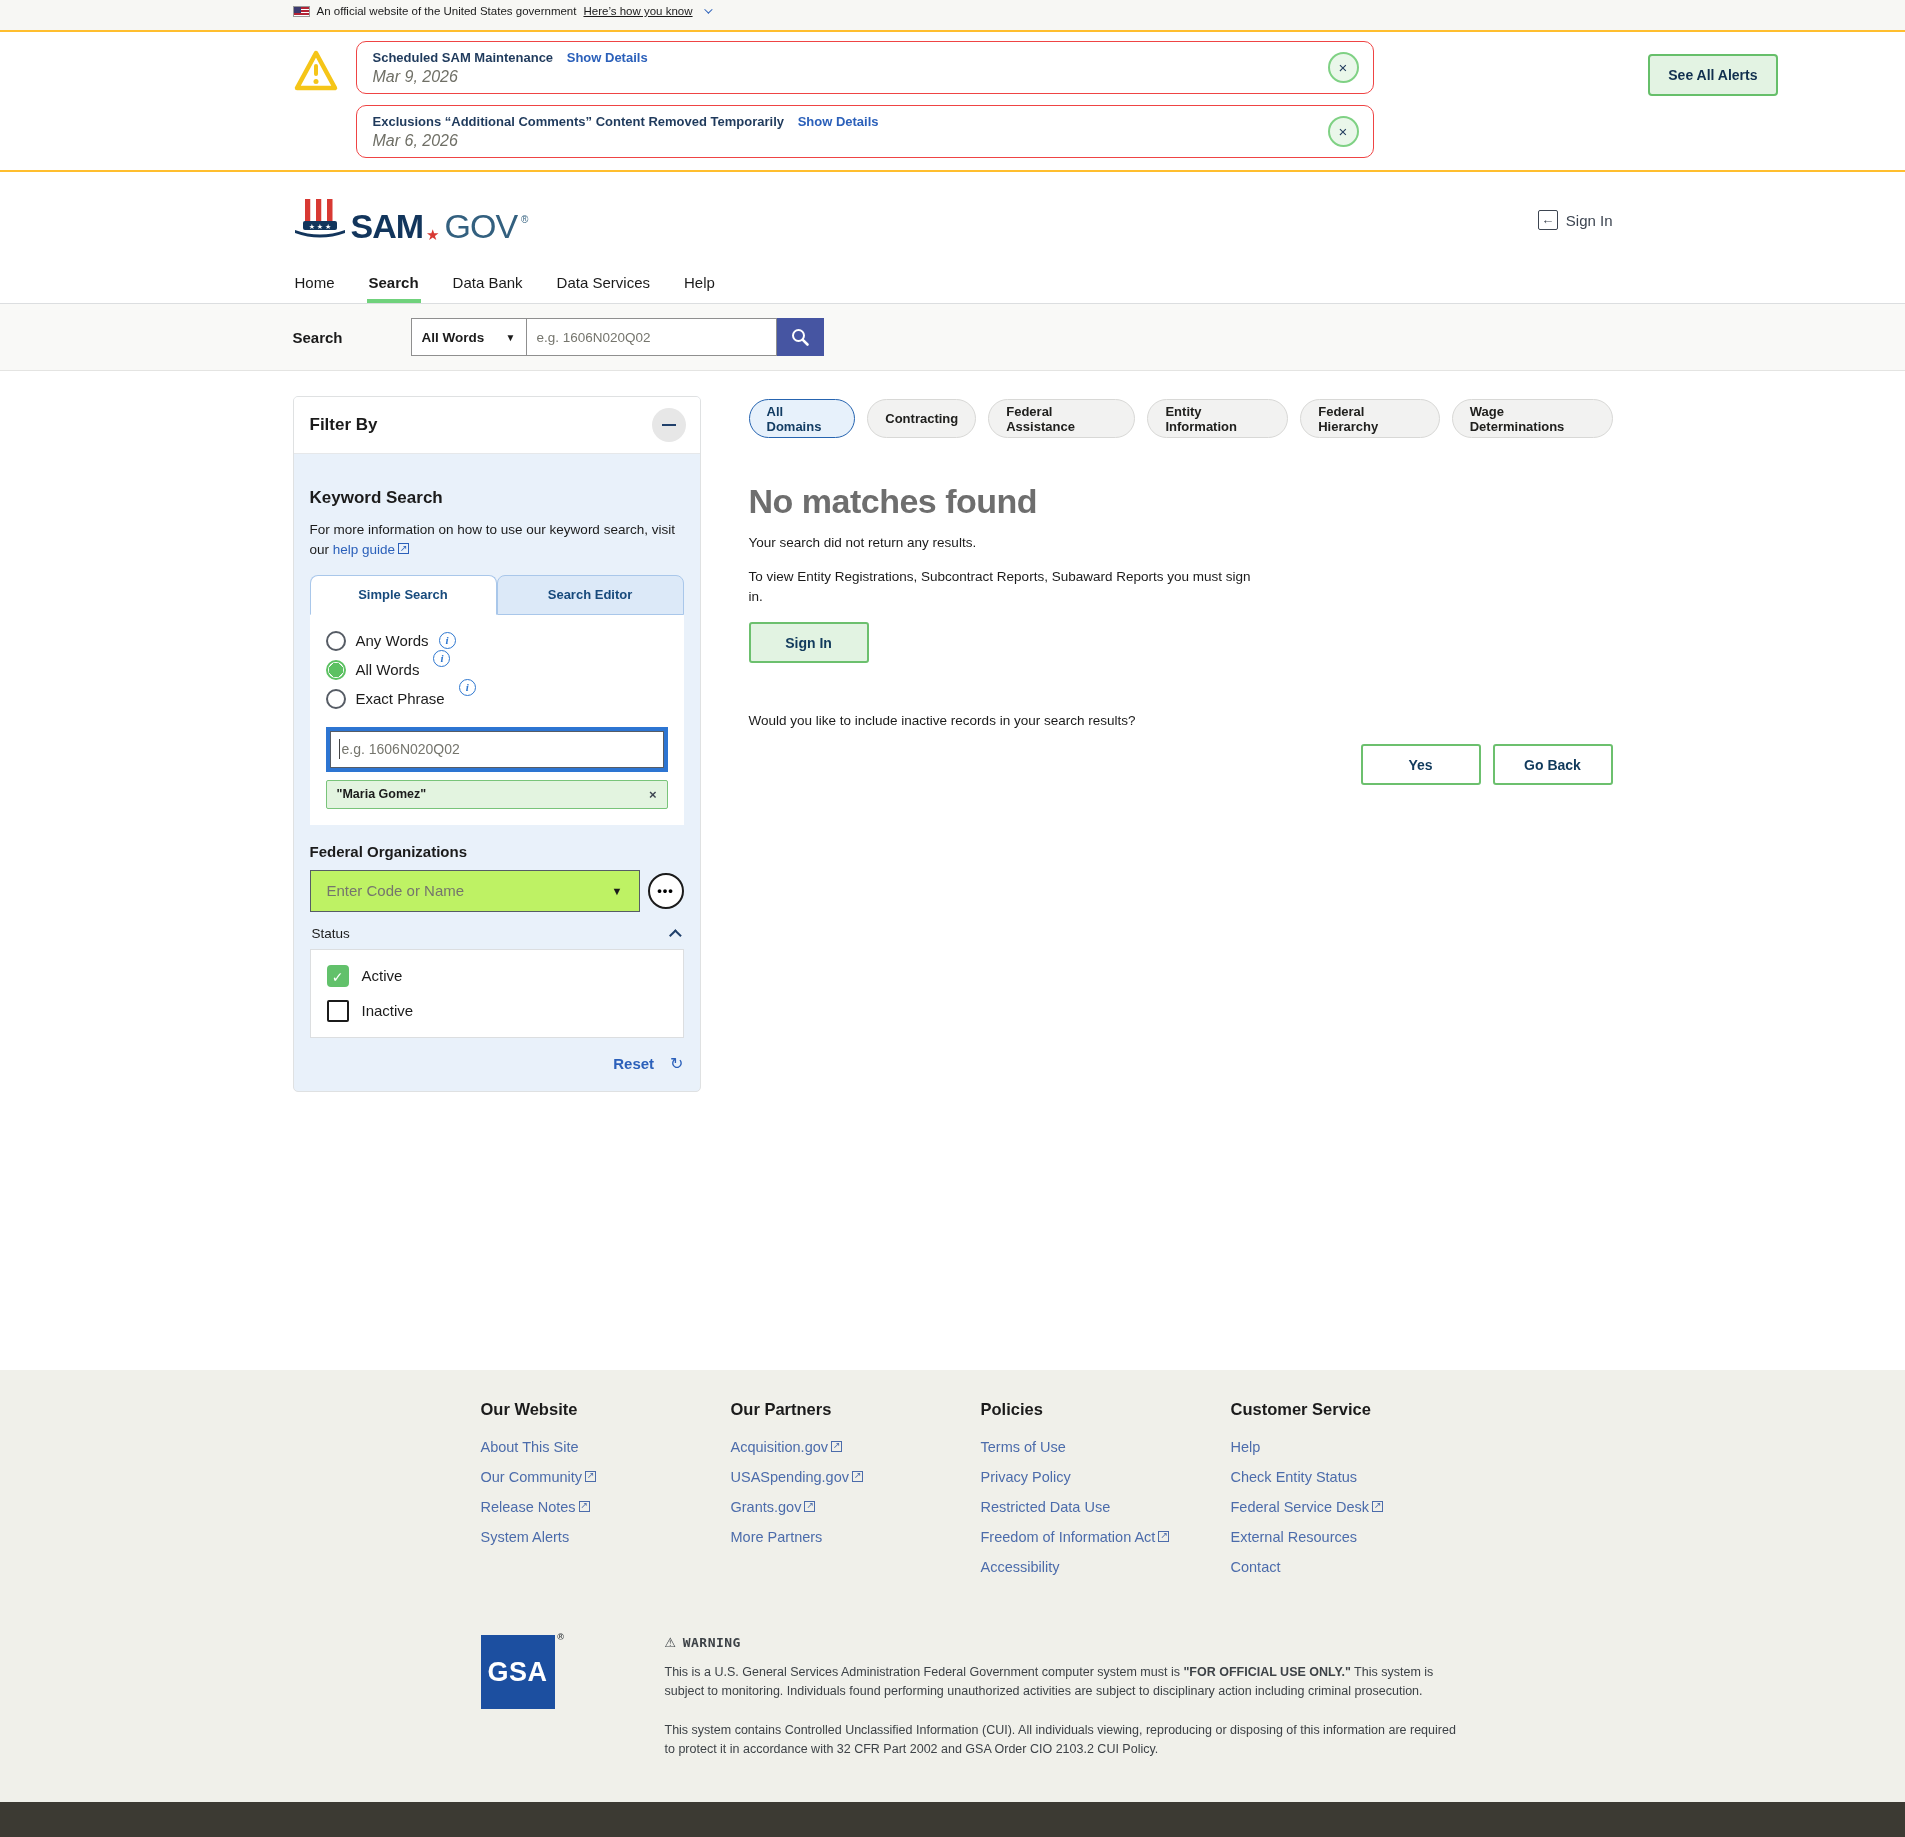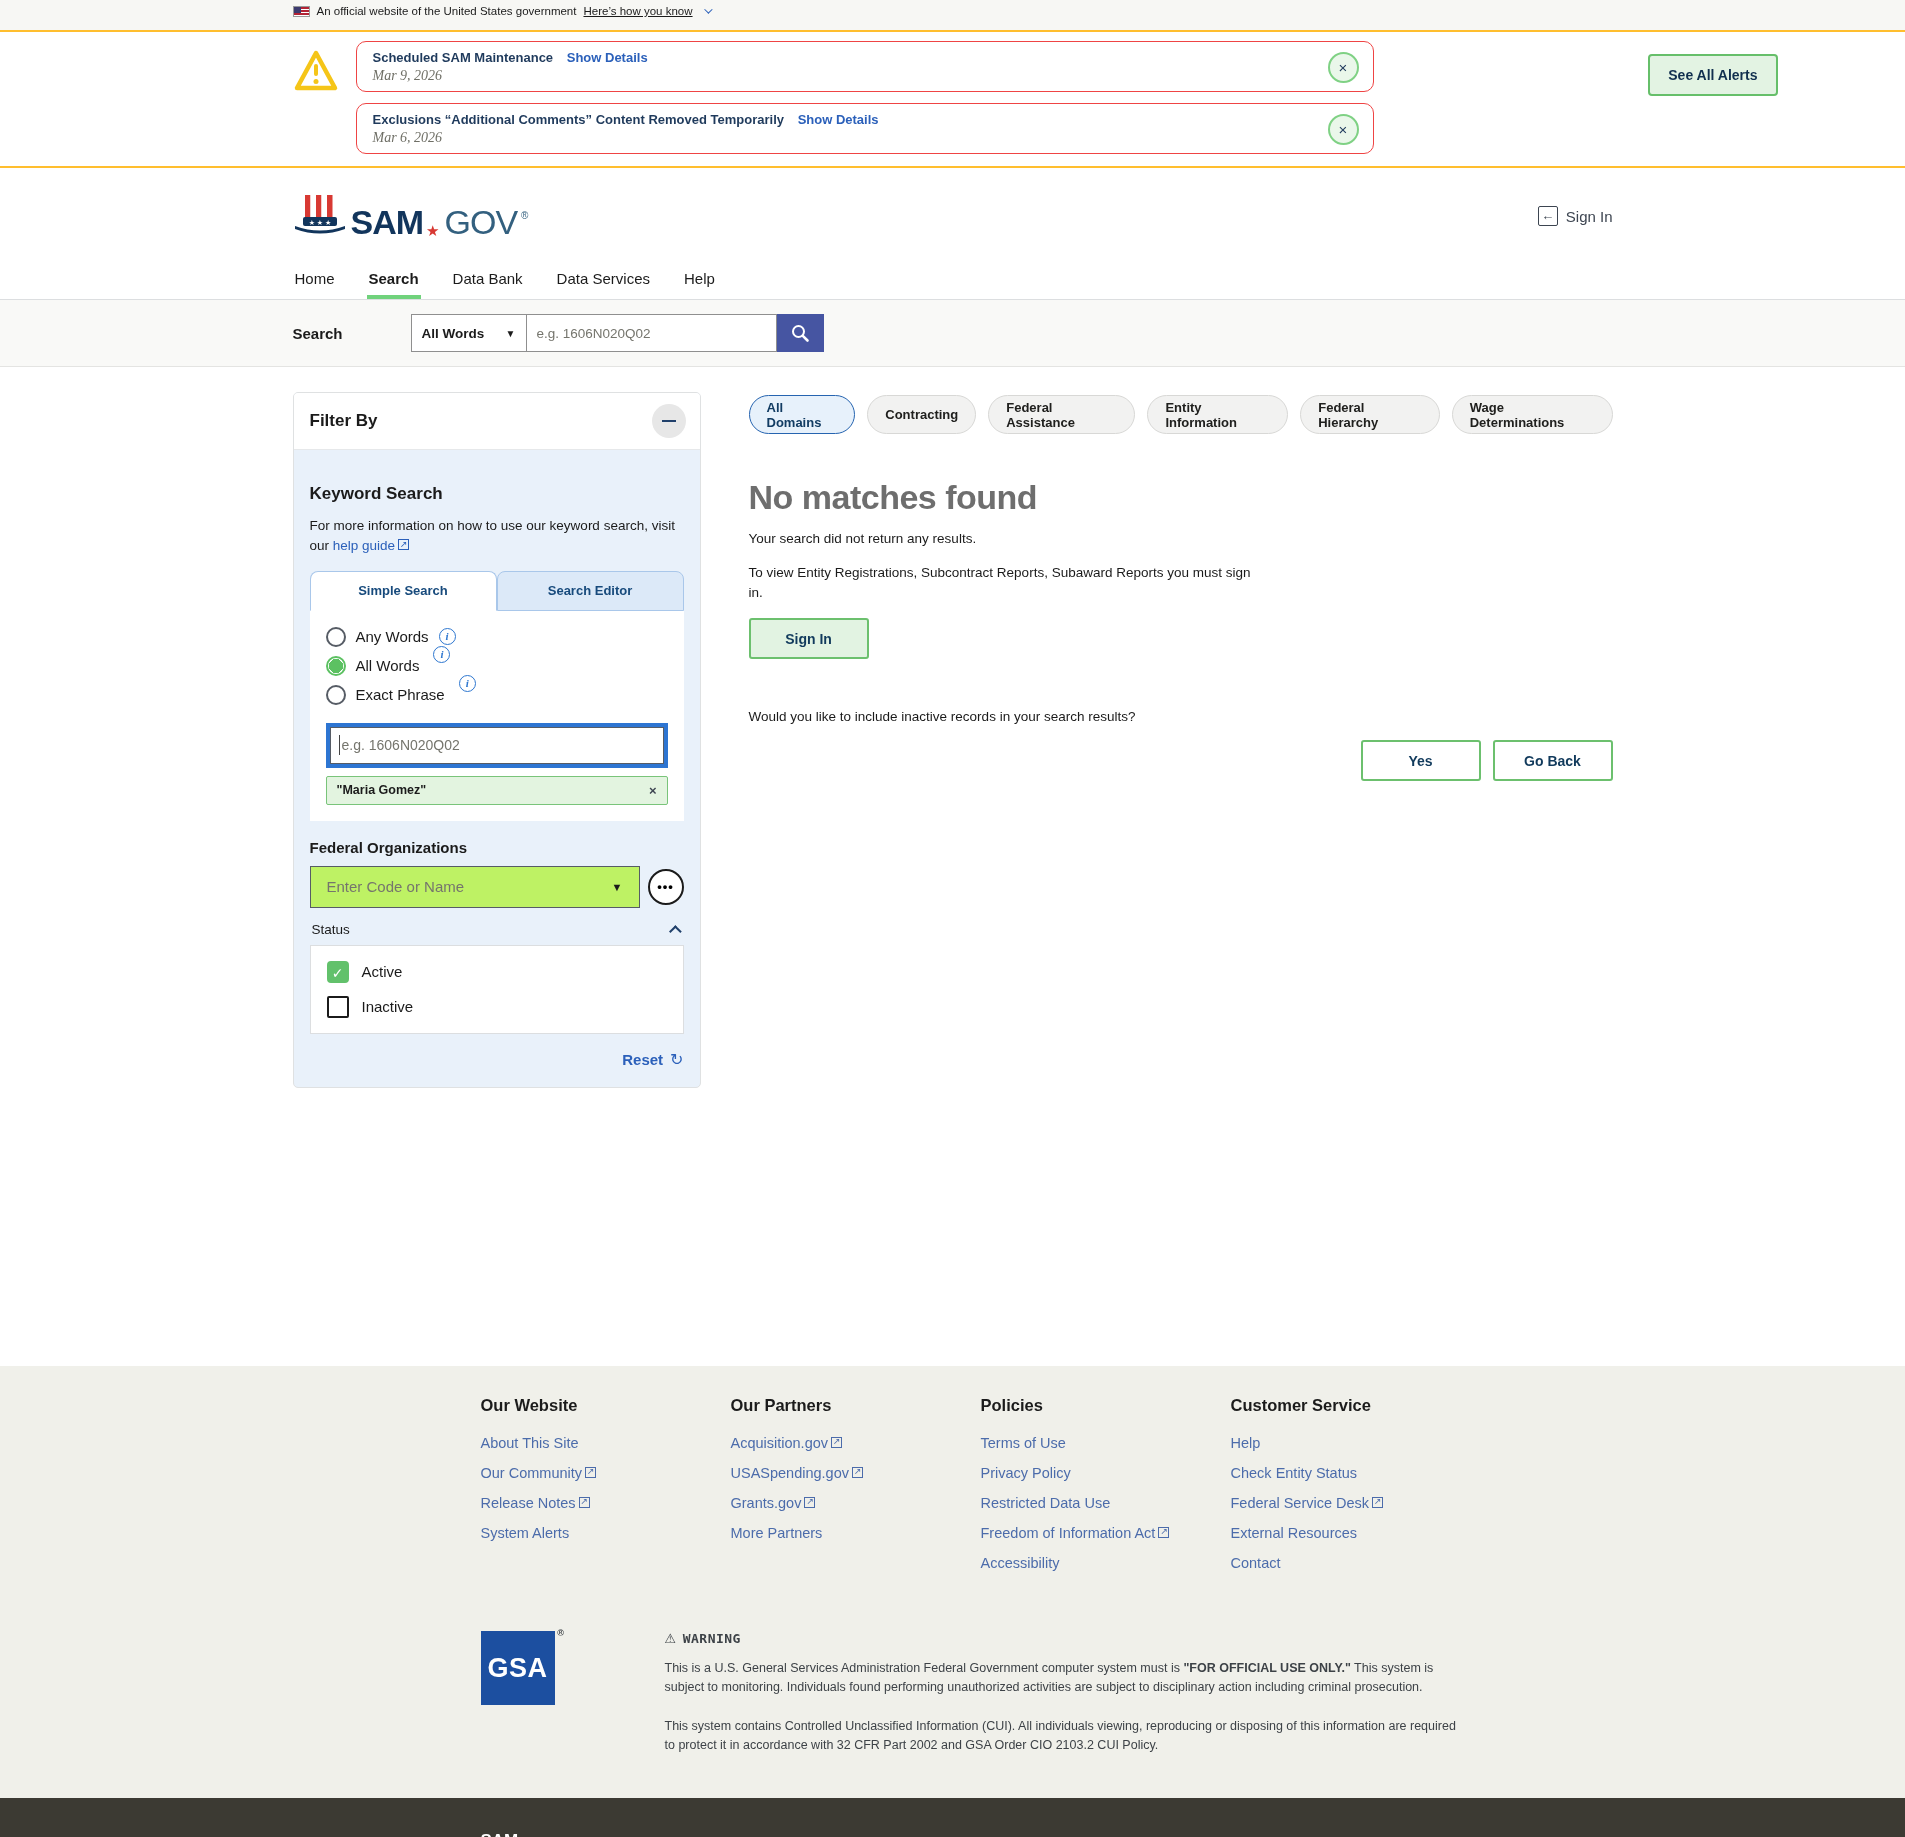--- a/index.html
+++ b/index.html
@@ -19,21 +19,21 @@
   
   .alerts { background:#fff; padding:9px 0 12px 0; }
   .alerts-flex { display:flex; }
   .tri-wrap { width:63px; padding-top:8px; }
   .alert-col { width:1018px; display:flex; flex-direction:column; gap:11px; }
   .alert-box { border:1px solid #ef4444; border-radius:10px; background:#fff; padding:8px 14px 7px 16px; display:flex; align-items:flex-start; min-height:47px; }
   .alert-main { flex:1; }
   .alert-title-row { font-size:13px; }
   .alert-title { font-weight:bold; color:#1f3a5c; }
   .alert-link { color:#2b60ba; font-weight:bold; margin-left:10px; cursor:pointer; text-decoration:none; }
-  .alert-date { font-size:14px; font-style:italic; color:#6f6f66; margin-top:3px;font-family:Liberation Serif, serif; }
+  .alert-date { font-size:16px; font-style:italic; color:#6f6f66; margin-top:3px; }
   .close-circ { width:31px; height:31px; border-radius:50%; background:#eaf7ea; border:2px solid #7fd184; color:#1f3a5c; font-size:15px; line-height:27px; text-align:center; cursor:pointer; margin-top:2px; }
   .see-all-btn { position:absolute; right:-165px; top:13px; background:#e3f3e3; border:2px solid #66bf6a; border-radius:4px; color:#112f4e; font-weight:bold; font-size:14px; padding:11px 18px; cursor:pointer; }
 
   
   .site-header { background:#fff; height:96px; }
   .site-header .container { display:flex; align-items:center; height:96px; }
   .brand { display:flex; align-items:flex-end; gap:4px; cursor:pointer; }
   .brand-text { font-size:34px; font-weight:bold; color:#12355c; letter-spacing:-1px; line-height:1; }
   .brand-gov { font-size:34px; font-weight:normal; color:#33607f; letter-spacing:-1px; line-height:1; }
   .brand-star { color:#d83933; font-size:15px; line-height:1; margin:0 1px 1px -1px; }
@@ -94,21 +94,21 @@
   .fed-select .dd { margin-left:auto; color:#1b1b1b; font-size:11px; }
   .more-btn { width:36px; height:36px; border-radius:50%; background:#fff; border:2px solid #1b1b1b; font-size:13px; font-weight:bold; letter-spacing:1px; line-height:30px; text-align:center; cursor:pointer; flex:none; }
   .status-row { display:flex; align-items:center; justify-content:space-between; margin:14px 2px 8px 2px; font-size:13.5px; }
   .chev-up { width:9px; height:9px; border-left:2px solid #20406b; border-top:2px solid #20406b; transform:rotate(45deg) translateY(3px); cursor:pointer; }
   .status-box { background:#fff; border:1px solid #dcdee0; padding:15px 16px; }
   .cb-row { display:flex; align-items:center; gap:13px; margin-bottom:13px; cursor:pointer; }
   .cb-row:last-child { margin-bottom:0; }
   .cb { width:22px; height:22px; border:2px solid #1b1b1b; border-radius:2px; background:#fff; flex:none; }
   .cb.checked { background:#62c16b; border-color:#62c16b; border-radius:4px; color:#fff; text-align:center; line-height:21px; font-size:14px; font-weight:bold; }
   .cb-label { font-size:15px; }
-  .reset-row { display:flex; justify-content:flex-end; align-items:center; gap:7px; margin-top:16px; color:#2b60ba; font-size:15px; font-weight:bold; cursor:pointer; }
+  .reset-row { display:flex; justify-content:flex-end; align-items:center; gap:16px; margin-top:16px; color:#2b60ba; font-size:15px; font-weight:bold; cursor:pointer; }
   .reset-icon { font-size:16px; font-weight:normal; }
 
   
   .results { flex:1; padding-top:3px; }
   .pills { display:flex; gap:12px; }
   .pill { height:39px; display:flex; align-items:center; padding:0 17px; border-radius:20px; background:#f2f2f1; border:1px solid #d8d8d6; font-size:13px; font-weight:bold; color:#20201e; cursor:pointer; }
   .pill.active { background:#e7f1fb; border:1px solid #2664b0; color:#123c63; }
   .nm-title { margin-top:44px; font-size:34px; font-weight:bold; color:#6e6e6e; letter-spacing:-0.5px; }
   .nm-line1 { margin-top:14px; font-size:13.5px; }
   .nm-line2 { margin-top:17px; font-size:13.5px; max-width:505px; line-height:1.45; }

